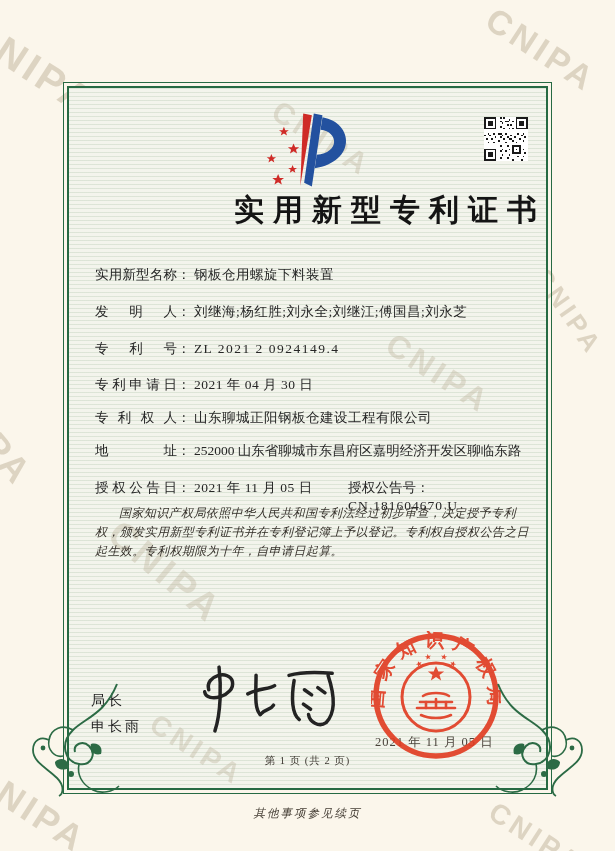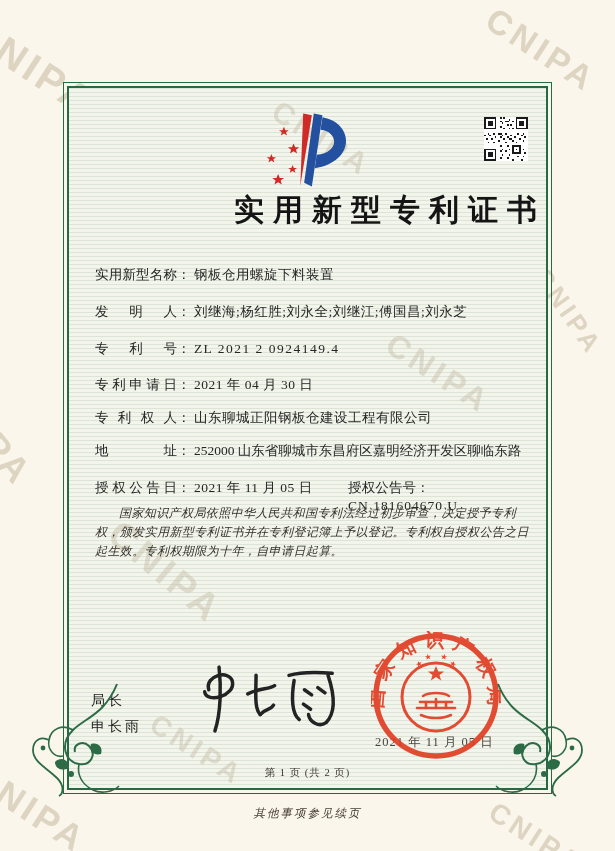--- a/index.html
+++ b/index.html
@@ -55,21 +55,21 @@
     line-height:1.6;color:#35302a;font-style:italic;}
   .paras p{margin:0 0 2px 0;text-indent:2em;letter-spacing:0.4px;}
   
   .director{position:absolute;left:22px;top:600px;font-size:14px;letter-spacing:3px;color:#1d1d1d;line-height:26px;}
   .signature{position:absolute;left:125px;top:575px;}
   
   .seal-date{position:absolute;left:306px;top:646px;width:150px;font-size:12.5px;
     letter-spacing:1px;color:#4b443c;}
   .seal{position:absolute;left:302px;top:543px;width:130px;height:130px;opacity:0.9;pointer-events:none;}
   
-  .page-num{position:absolute;bottom:8px;left:0;right:0;text-align:center;
+  .page-num{position:absolute;bottom:20px;left:0;right:0;text-align:center;
     font-size:10.5px;color:#3b362f;letter-spacing:1px;}
   .cont-note{position:absolute;top:806px;left:0;width:100%;text-align:center;
     font-size:11.5px;font-style:italic;letter-spacing:2px;color:#453e35;}
   
   .ornament{position:absolute;width:102px;height:120px;}
   .ornament.left{left:20px;top:678px;}
   .ornament.right{left:493px;top:678px;transform:scaleX(-1);}
   svg{display:block;}
 </style>
 </head>

